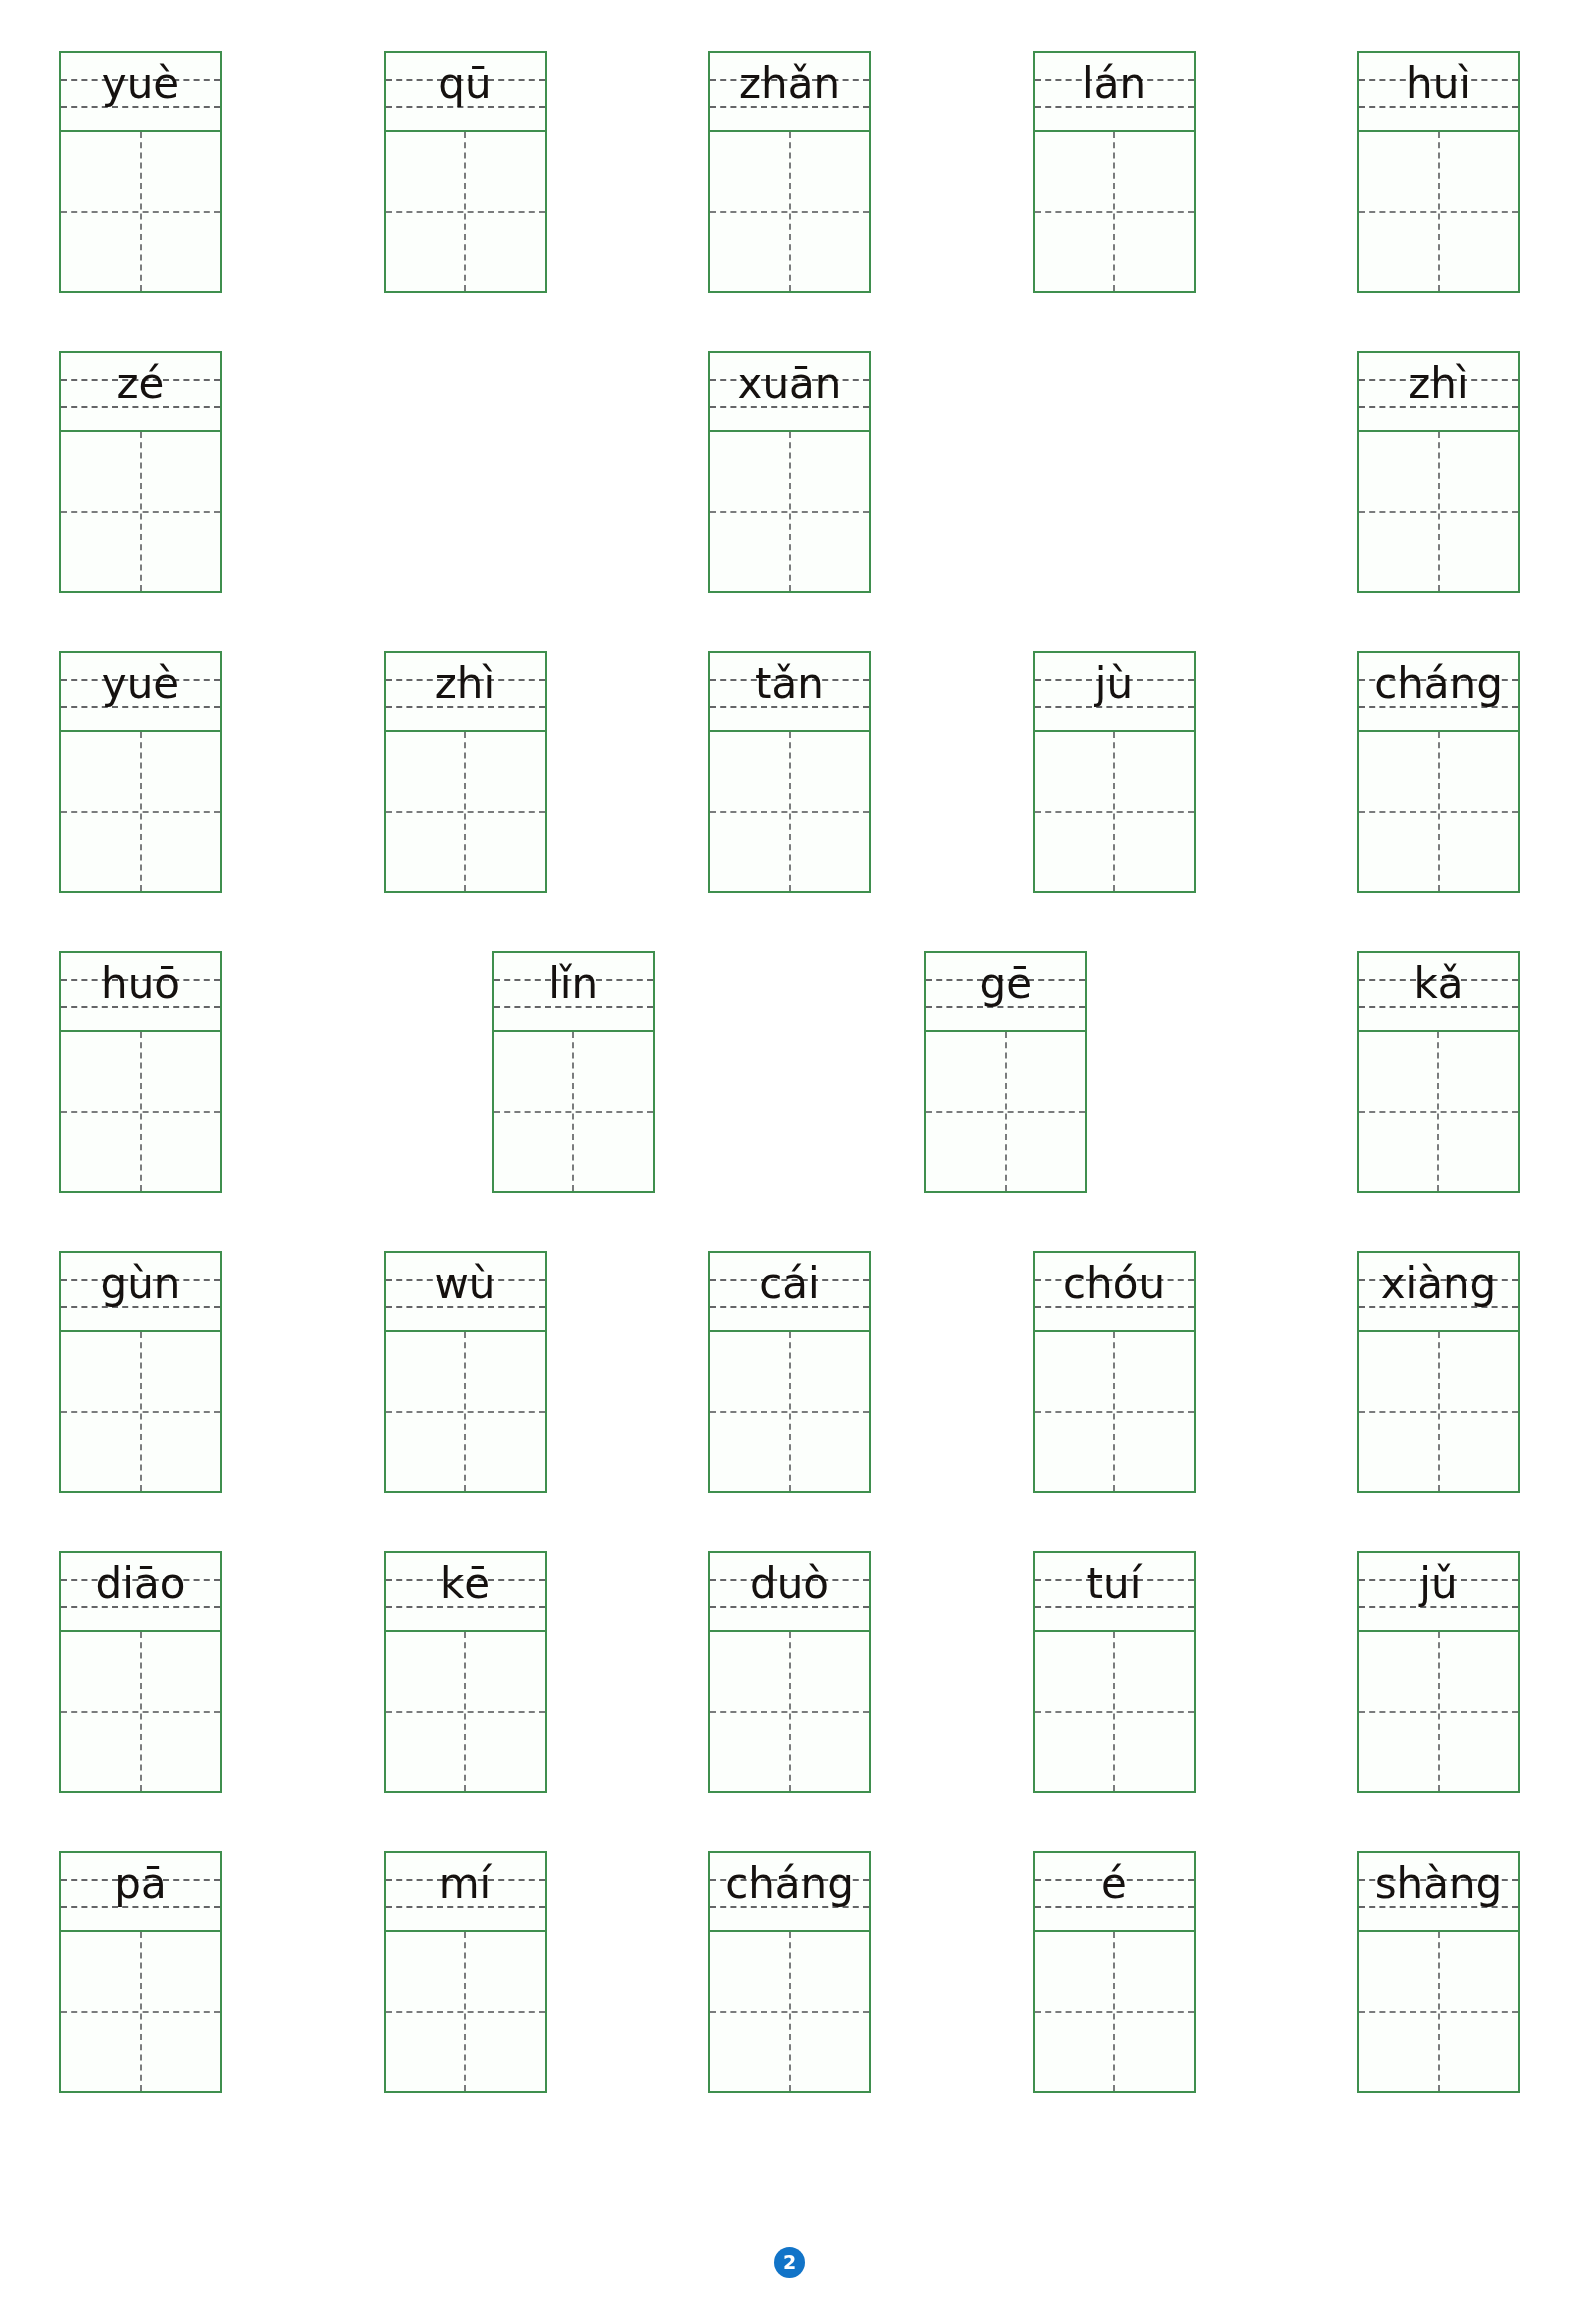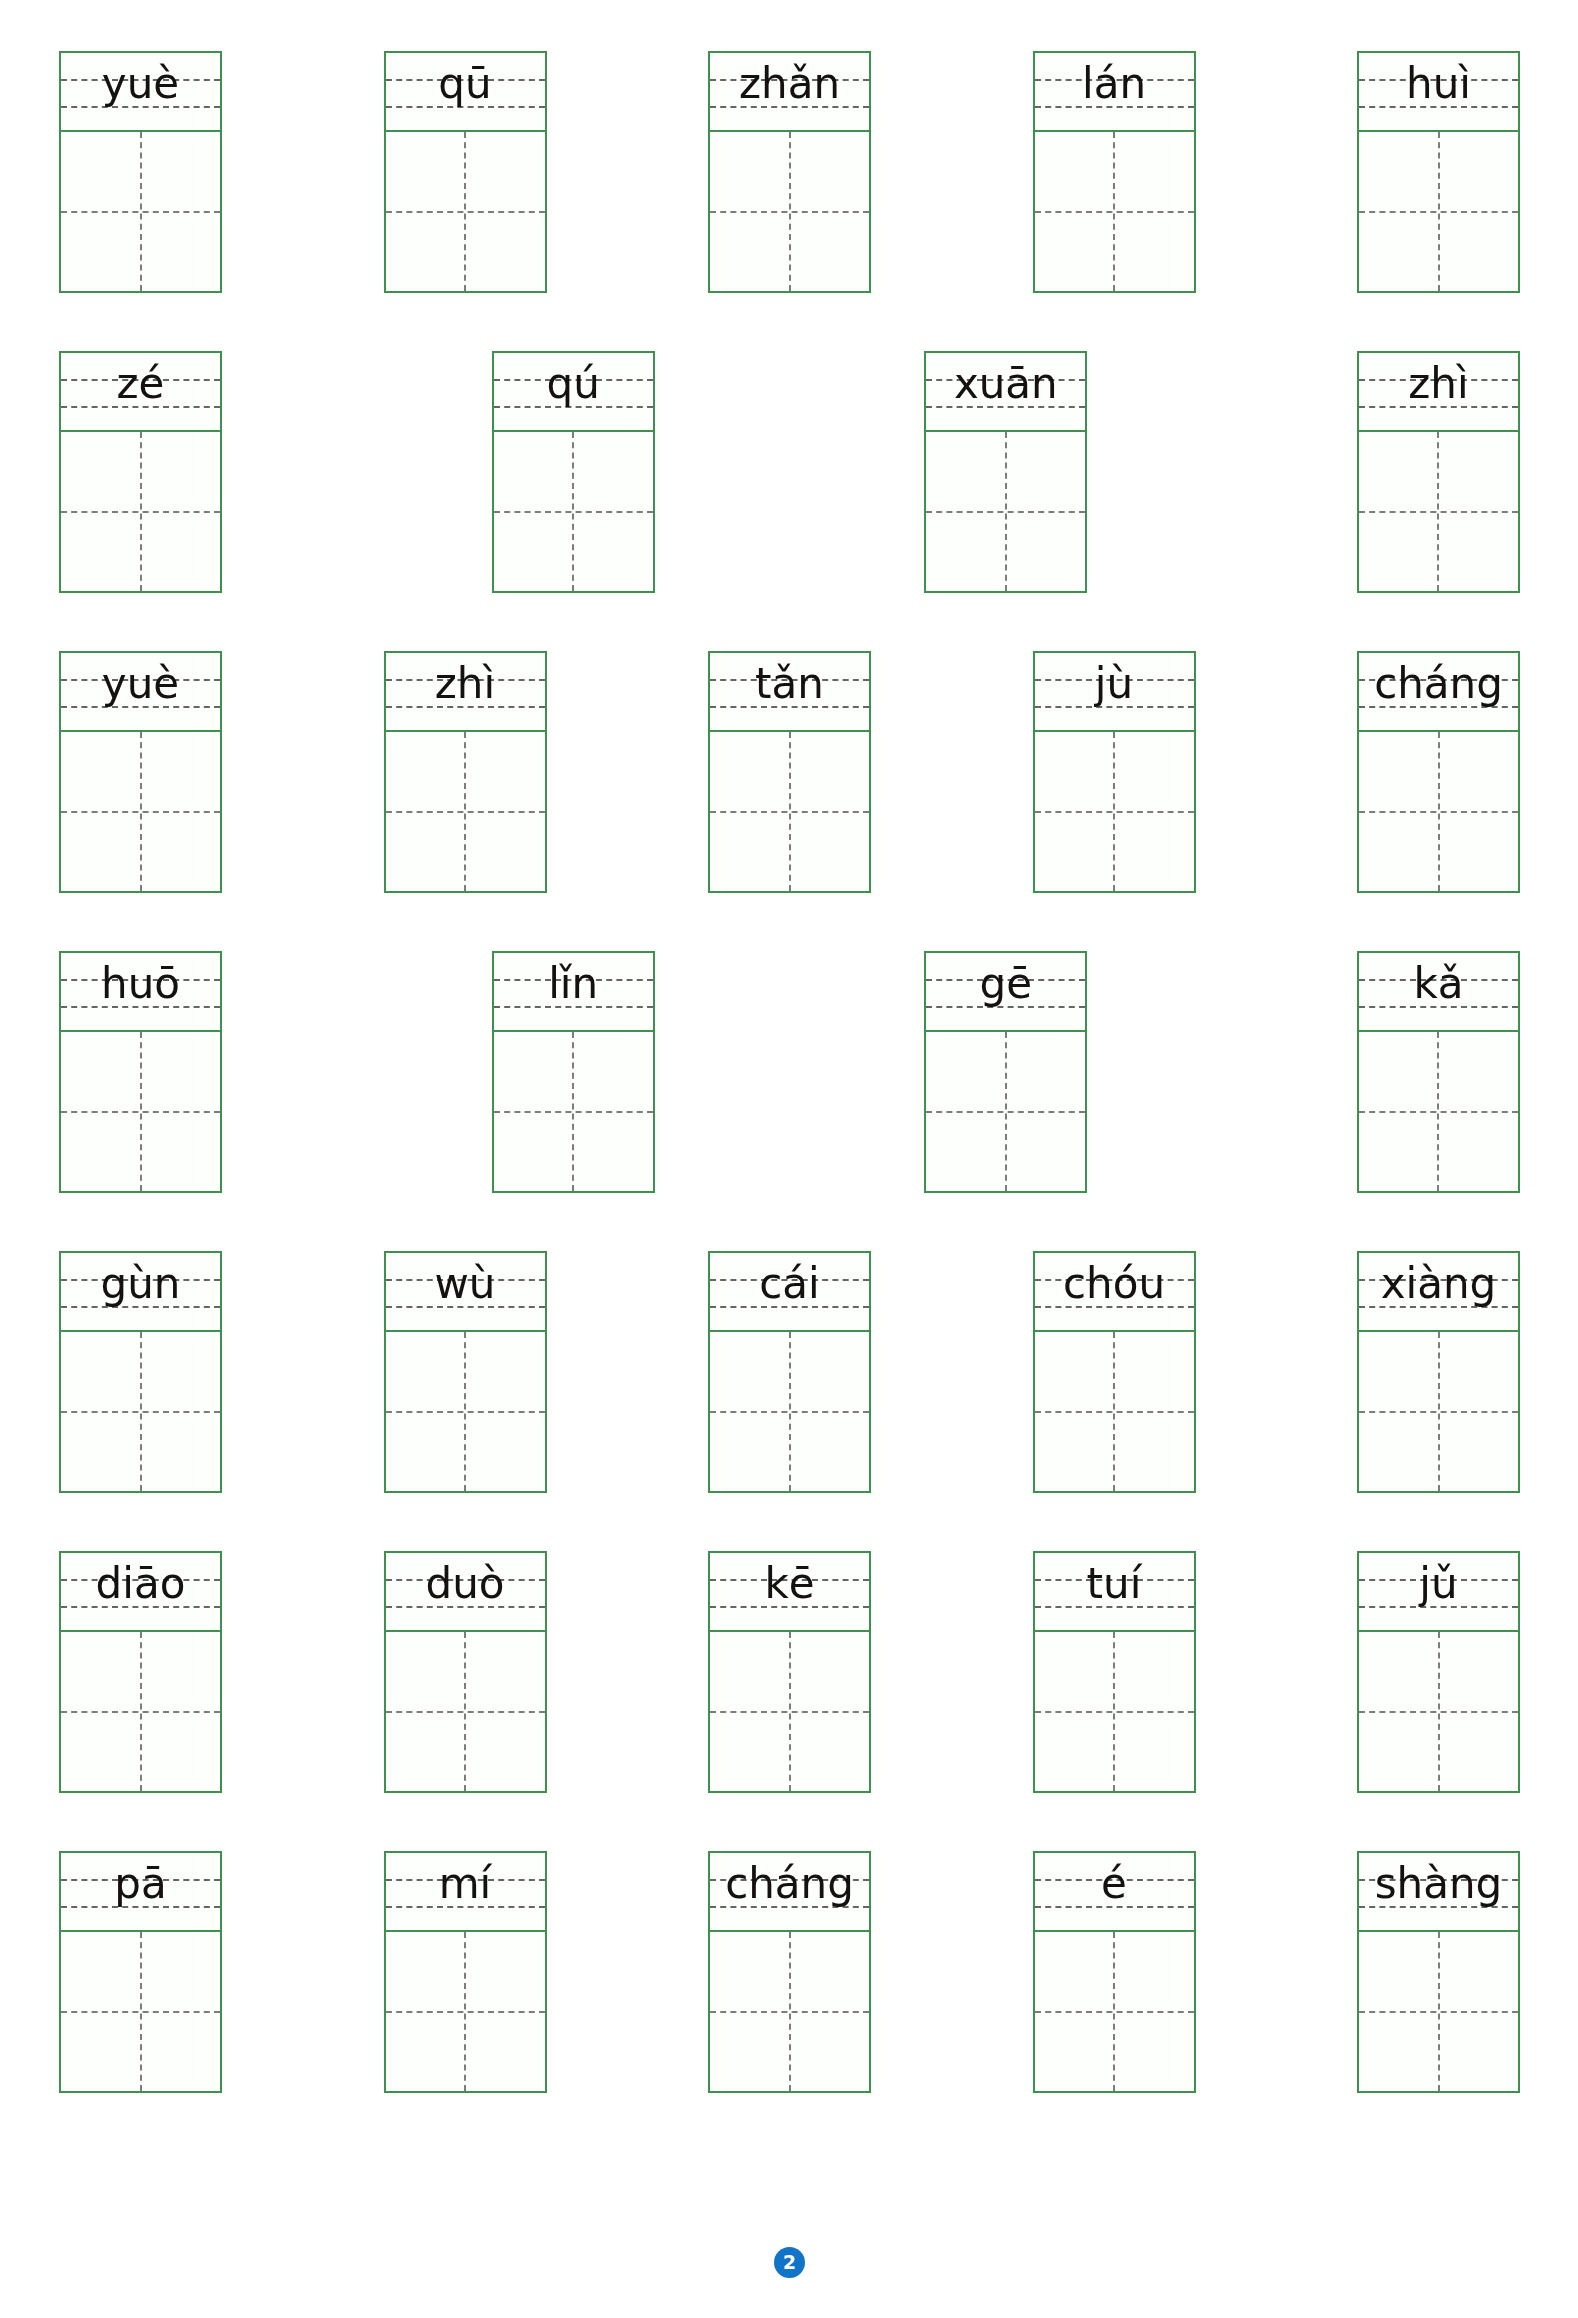--- a/index.html
+++ b/index.html
@@ -210,31 +210,20 @@
         </div>
         <div class="char-box">
           <div class="cross-v"></div>
           <div class="cross-h"></div>
         </div>
       </div>
       <div class="cell">
         <div class="pinyin-box">
           <div class="guide g1"></div>
           <div class="guide g2"></div>
-          <div class="pinyin-text">qú</div>
-        </div>
-        <div class="char-box">
-          <div class="cross-v"></div>
-          <div class="cross-h"></div>
-        </div>
-      </div>
-      <div class="cell">
-        <div class="pinyin-box">
-          <div class="guide g1"></div>
-          <div class="guide g2"></div>
           <div class="pinyin-text">xuān</div>
         </div>
         <div class="char-box">
           <div class="cross-v"></div>
           <div class="cross-h"></div>
         </div>
       </div>
       <div class="cell">
         <div class="pinyin-box">
           <div class="guide g1"></div>
@@ -420,32 +409,32 @@
         </div>
         <div class="char-box">
           <div class="cross-v"></div>
           <div class="cross-h"></div>
         </div>
       </div>
       <div class="cell">
         <div class="pinyin-box">
           <div class="guide g1"></div>
           <div class="guide g2"></div>
+          <div class="pinyin-text">kē</div>
+        </div>
+        <div class="char-box">
+          <div class="cross-v"></div>
+          <div class="cross-h"></div>
+        </div>
+      </div>
+      <div class="cell">
+        <div class="pinyin-box">
+          <div class="guide g1"></div>
+          <div class="guide g2"></div>
           <div class="pinyin-text">duò</div>
-        </div>
-        <div class="char-box">
-          <div class="cross-v"></div>
-          <div class="cross-h"></div>
-        </div>
-      </div>
-      <div class="cell">
-        <div class="pinyin-box">
-          <div class="guide g1"></div>
-          <div class="guide g2"></div>
-          <div class="pinyin-text">kē</div>
         </div>
         <div class="char-box">
           <div class="cross-v"></div>
           <div class="cross-h"></div>
         </div>
       </div>
       <div class="cell">
         <div class="pinyin-box">
           <div class="guide g1"></div>
           <div class="guide g2"></div>

